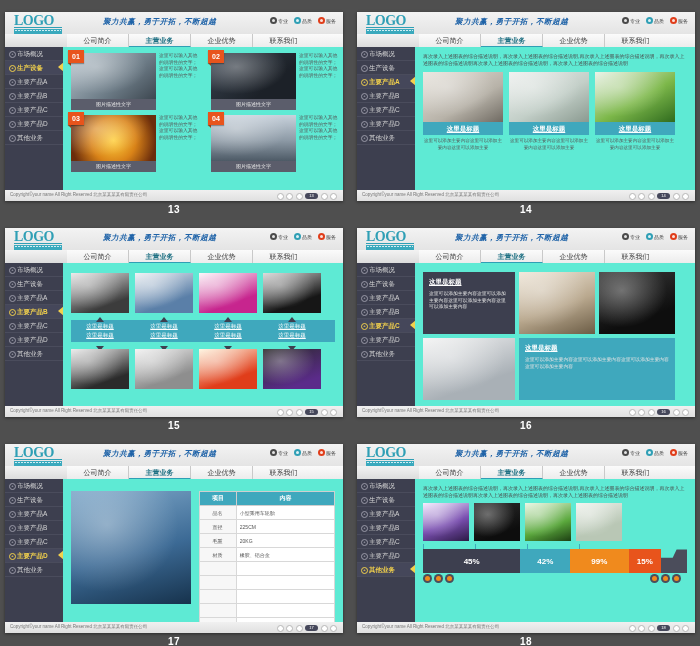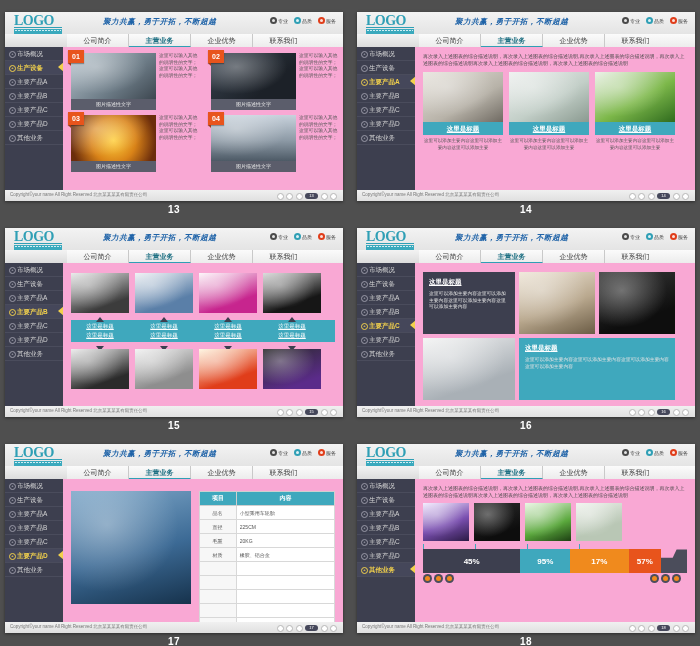--- a/index.html
+++ b/index.html
@@ -39,21 +39,21 @@
   .body{position:absolute;left:0;top:35px;right:0;bottom:11px;}
   .side{position:absolute;left:0;top:0;width:58px;height:100%;background:#3d3f4f;}
   .sitem{position:relative;height:13px;line-height:13px;font-size:6.5px;color:#d6d6d6;padding-left:12px;
          border-bottom:1px solid #4a4c5c;}
   .sitem .plus{position:absolute;left:4px;top:4px;width:5px;height:5px;border-radius:50%;
                border:.5px solid #9a9aa8;color:#c9c9d4;font-size:4px;line-height:4px;text-align:center;}
   .sitem.active{color:#f2d14c;font-weight:bold;background:#45475a;}
   .sitem.active .plus{border-color:#f2d14c;color:#f2d14c;}
   .sitem .arrow{position:absolute;right:-1px;top:1px;width:0;height:0;
                 border-top:5px solid transparent;border-bottom:5px solid transparent;border-right:6px solid #f2d14c;}
-  .stage{position:absolute;left:58px;top:0;right:0;bottom:0;background:#f9a8d4;padding:6px 8px;box-sizing:border-box;}
+  .stage{position:absolute;left:58px;top:0;right:0;bottom:0;background:#5eead4;padding:6px 8px;box-sizing:border-box;}
 
   
   .ftr{position:absolute;left:0;right:0;bottom:0;height:11px;background:linear-gradient(#f0f0f0,#e0e0e0);}
   .ftr .cp{position:absolute;left:5px;top:2px;font-size:4.5px;color:#777;}
   .ftr .pager{position:absolute;right:6px;top:2.5px;display:flex;gap:2.5px;align-items:center;}
   .pdot{width:5px;height:5px;border-radius:50%;background:#fff;border:.5px solid #b6b6b6;}
   .ppill{min-width:11px;height:6px;border-radius:3px;background:#45475a;color:#fff;font-size:4px;
          line-height:6px;text-align:center;padding:0 1px;}
 
   
@@ -634,23 +634,23 @@
             <div class="pic s18img" style="background:linear-gradient(160deg,#f0f3ee,#b9c7b5 65%)"></div>
           </div>
           <div class="s18conn">
             <div></div>
             <div></div>
             <div></div>
             <div></div>
           </div>
           <div class="s18bar">
             <div class="seg" style="flex:45;background:#3d3f4f">45%</div>
-            <div class="seg" style="flex:23;background:#3fa8bd">95%</div>
-            <div class="seg" style="flex:27;background:#f08a1d">17%</div>
-            <div class="seg" style="flex:15;background:#e8541c">57%</div>
+            <div class="seg" style="flex:23;background:#3fa8bd">42%</div>
+            <div class="seg" style="flex:27;background:#f08a1d">99%</div>
+            <div class="seg" style="flex:15;background:#e8541c">15%</div>
             <div class="truckcab"></div>
           </div>
           <div style="display:flex;justify-content:space-between;width:100%;">
             <div class="wheels">
               <span class="wh">
                   <i></i>
                 </span>
               <span class="wh">
                   <i></i>
                 </span>

